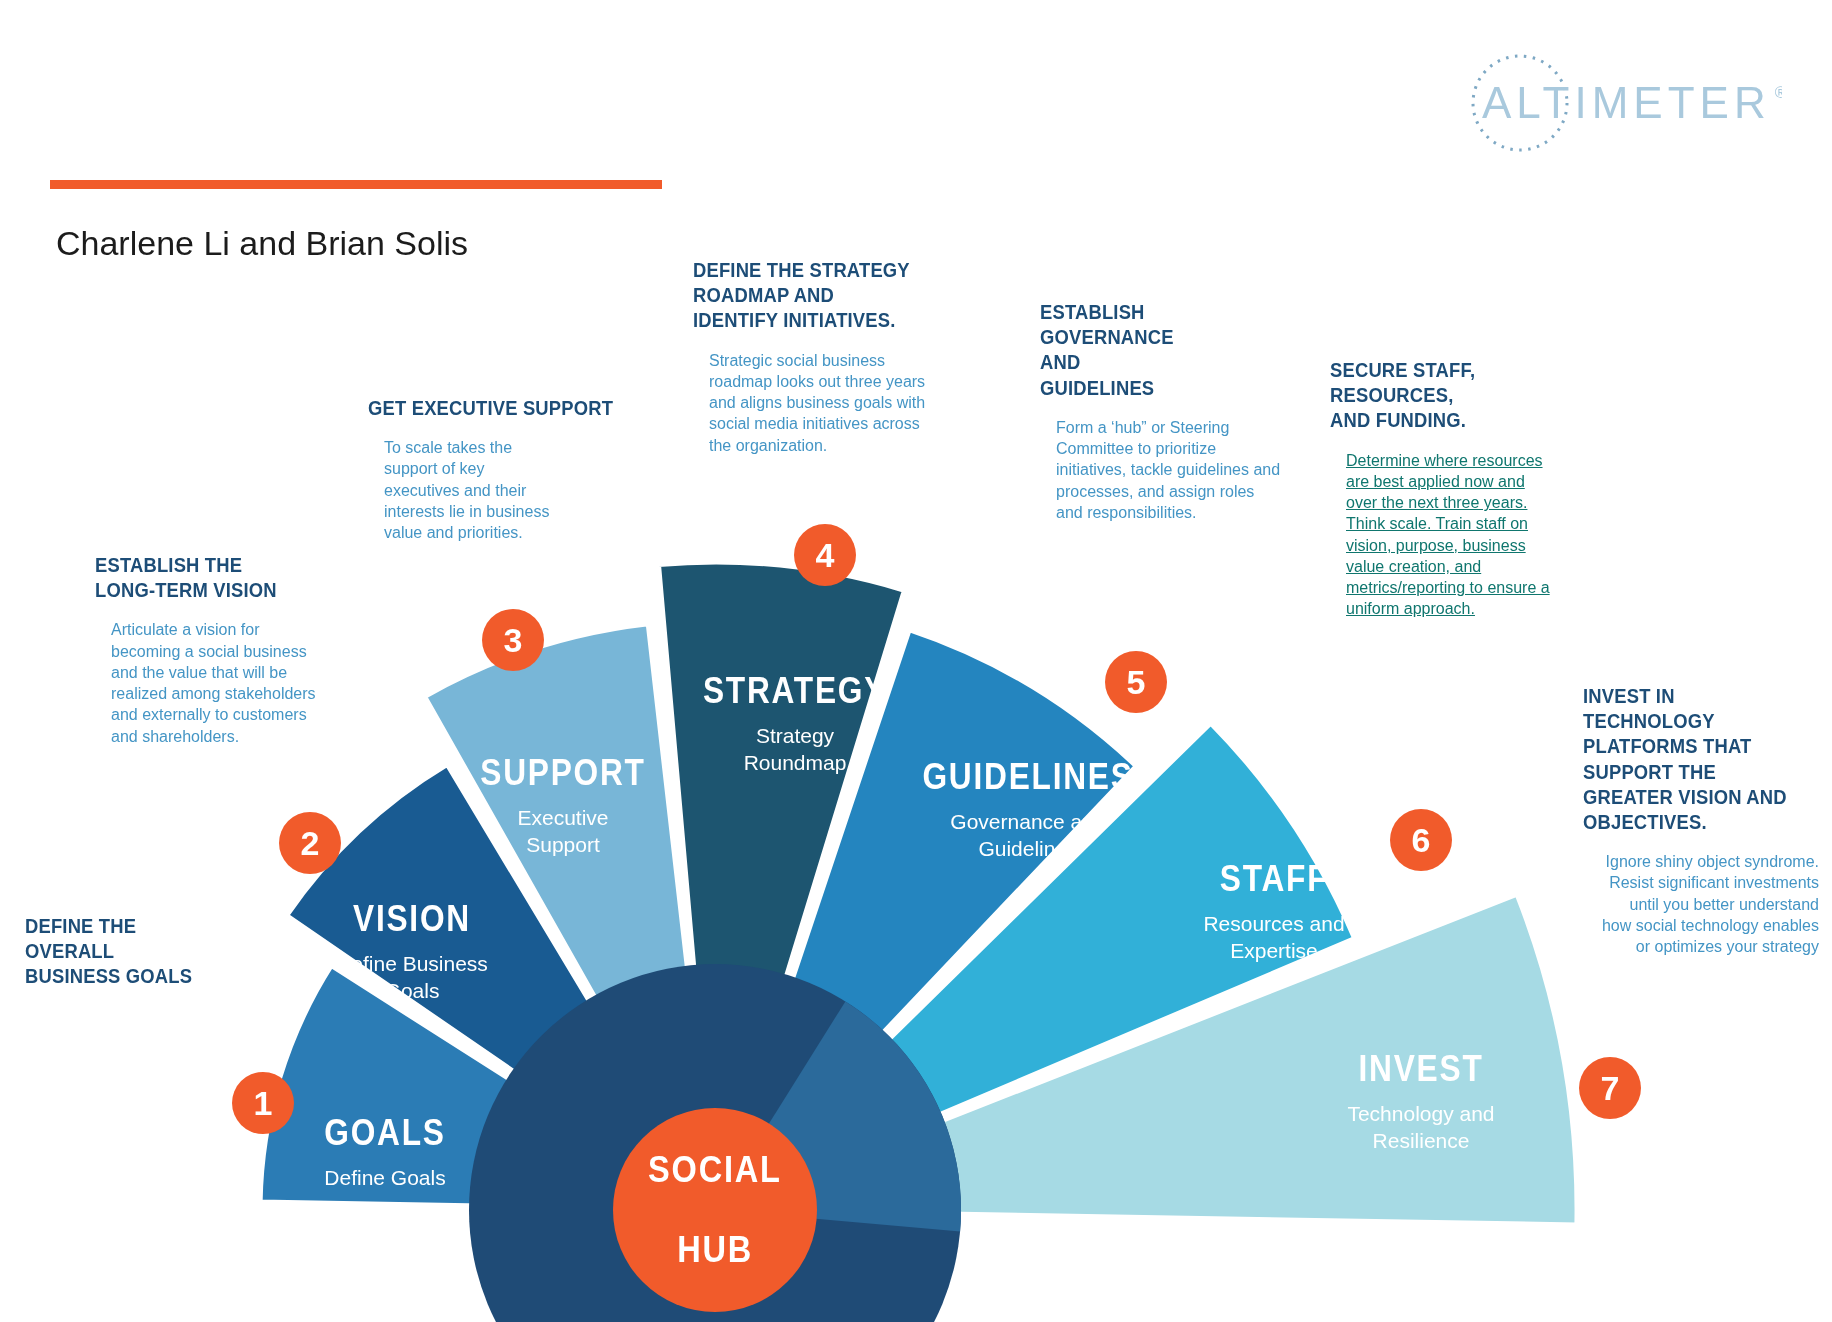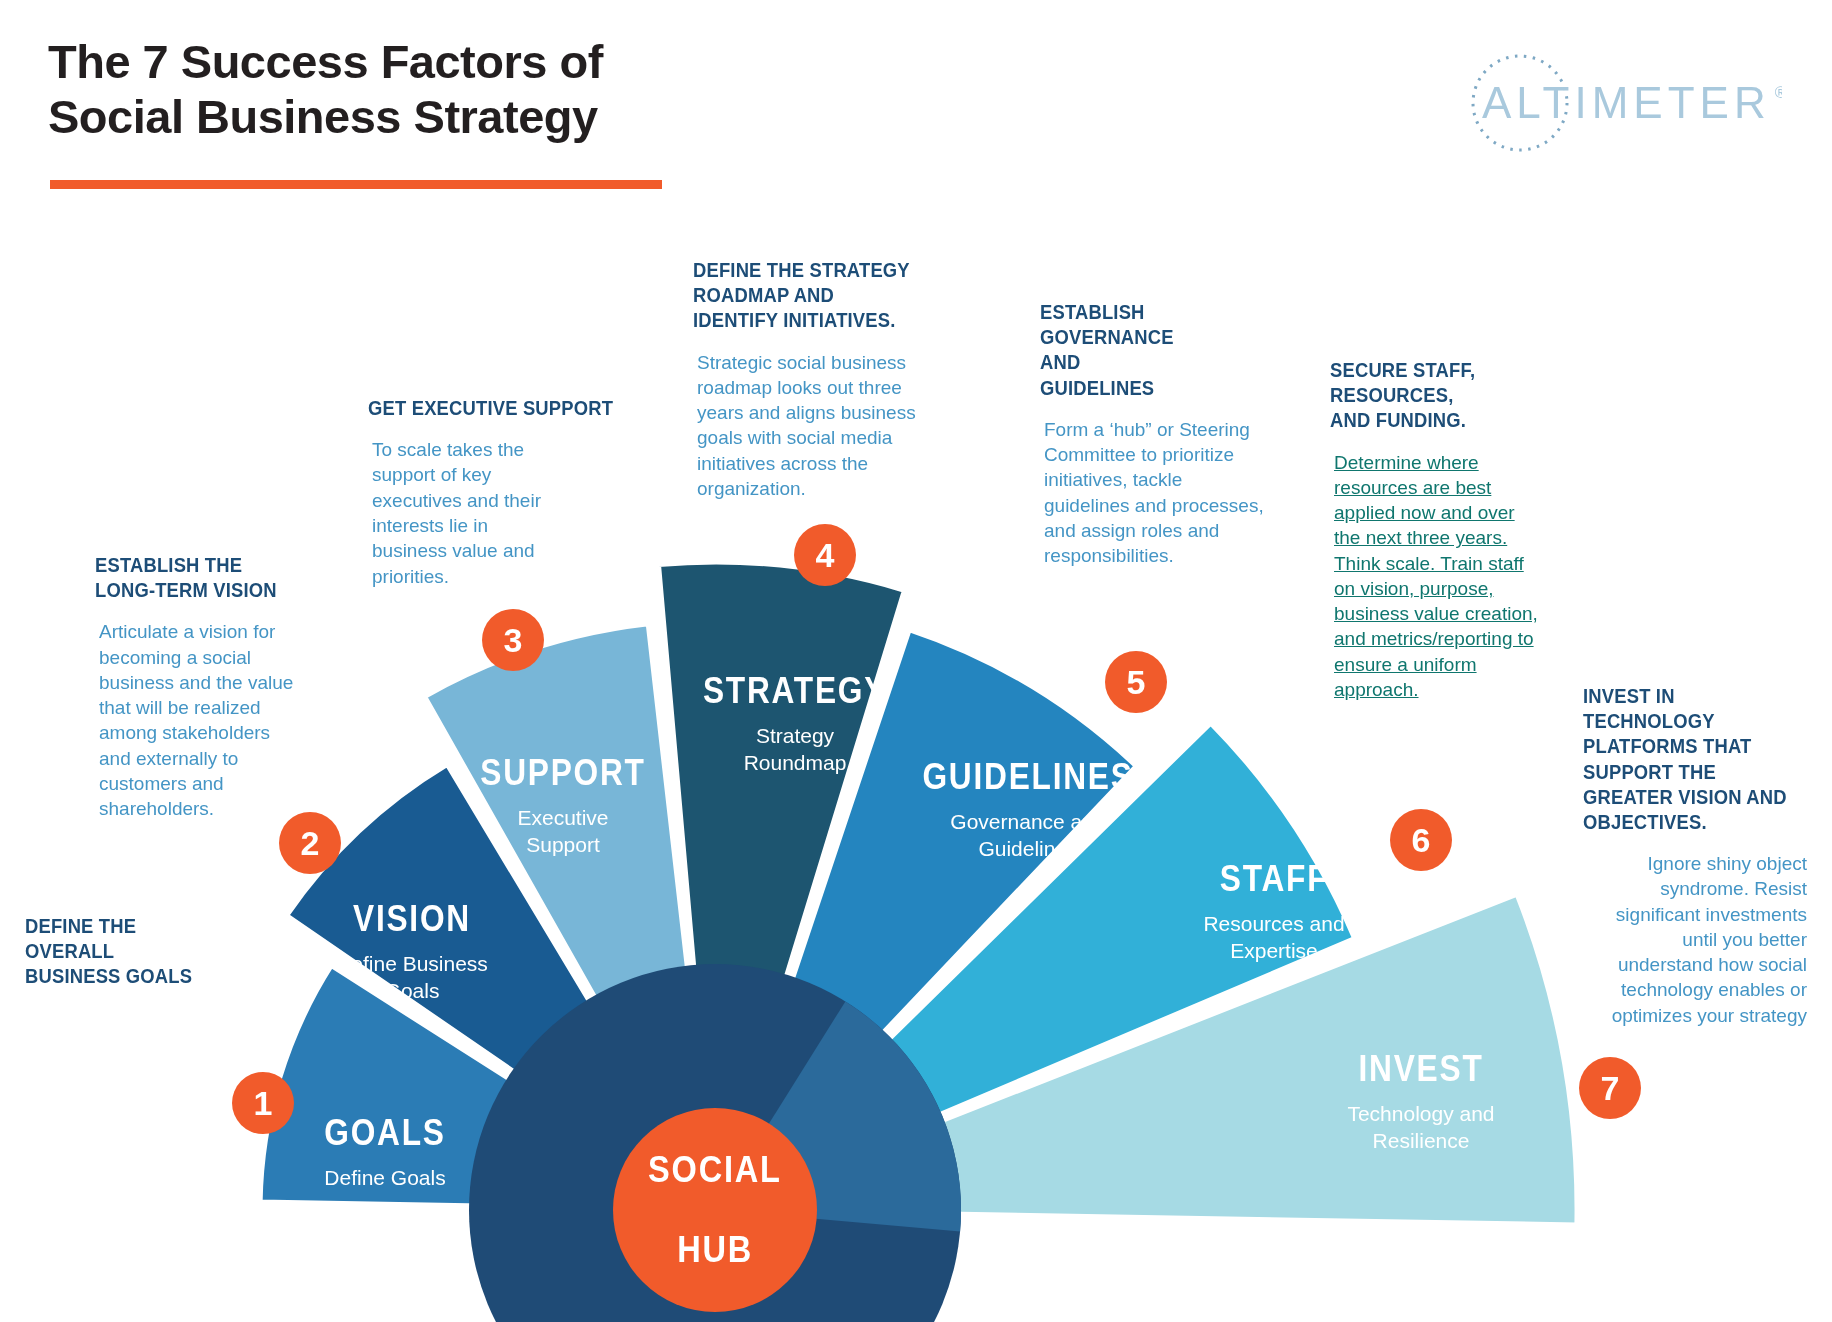--- a/index.html
+++ b/index.html
@@ -20,21 +20,21 @@
 
   .logo { position:absolute; left:1452px; top:46px; }
   .logo-text { font-size:44px; letter-spacing:5px; font-weight:400; font-family:"Liberation Sans", sans-serif; }
 
   .note { position:absolute; }
   .note-h {
     margin:0 0 16px 0; font-size:20px; font-weight:700;
     line-height:1.26; letter-spacing:0.2px;
     transform:scaleX(0.92); transform-origin:left top;
   }
-  .note-b { margin:4px; font-size:19px; line-height:1.33; }
+  .note-b { margin:16px; font-size:16px; line-height:1.33; }
 
   .badge {
     position:absolute; width:62px; height:62px; border-radius:50%;
     color:#ffffff; font-size:34px; font-weight:700;
     display:flex; align-items:center; justify-content:center;
   }
 
   .wlabel { position:absolute; transform:translateX(-50%); text-align:center; color:#ffffff; }
   .wname  { font-size:36px; font-weight:700; letter-spacing:2px; transform:scaleX(0.88); transform-origin:center; white-space:nowrap; }
   .wsub   { font-size:21px; line-height:1.3; margin:10px auto 0; }
@@ -59,22 +59,22 @@
       <path d="M715,1210 L424.5,696.5 A590,590 0 0 1 648.2,623.8 Z" style="fill: rgb(120, 182, 215);"></path>
       <path d="M715,1210 L658.5,564.5 A648,648 0 0 1 904.5,590.3 Z" style="fill: rgb(29, 85, 112);"></path>
       <path d="M715,1210 L909.2,629.6 A612,612 0 0 1 1136.3,766.1 Z" style="fill: rgb(36, 133, 191);"></path>
       <path d="M715,1210 L1210.7,722.9 A695,695 0 0 1 1354.7,938.5 Z" style="fill: rgb(49, 176, 216);"></path>
       <path d="M715,1210 L1517.0,894.1 A862,862 0 0 1 1576.9,1225.0 Z" style="fill: rgb(166, 218, 228);"></path>
     </g>
     <circle cx="715" cy="1210" r="246" style="fill: rgb(31, 75, 118);"></circle>
     <path d="M715,1210 L845.4,1001.4 A246,246 0 0 1 960.1,1231.4 Z" style="fill: rgb(43, 106, 155);"></path>
   </svg>
 
-  <div class="page-title" style="color: rgb(35, 31, 32);">The 7 Success Factors of Social Business Strategy</div>
   <div class="title-rule" style="background-color: rgb(241, 91, 43);"></div>
+  <div class="authors">Charlene Li and Brian Solis</div>
 
   <svg class="logo" width="330" height="115" viewBox="0 0 330 115">
     <circle cx="68" cy="57" r="47" fill="none" stroke="#7ea8c4" stroke-width="3" stroke-dasharray="2.5 6.5"></circle>
     <text class="logo-text" x="30" y="72" style="fill: rgb(169, 201, 221);"><tspan>ALTIMETER</tspan><tspan dx="4" dy="-20" font-size="16">®</tspan></text>
   </svg>
 
   <div class="note" style="left:25px; top:914px;">
     <h3 class="note-h" style="width: 195px; color: rgb(29, 77, 119);">DEFINE THE OVERALL BUSINESS GOALS</h3>
   </div>
   <div class="note" style="left:95px; top:553px;">

